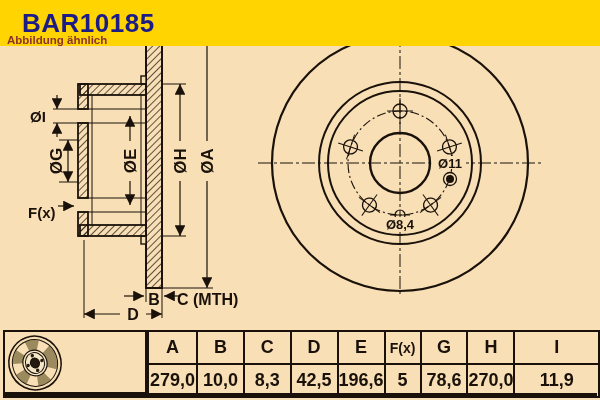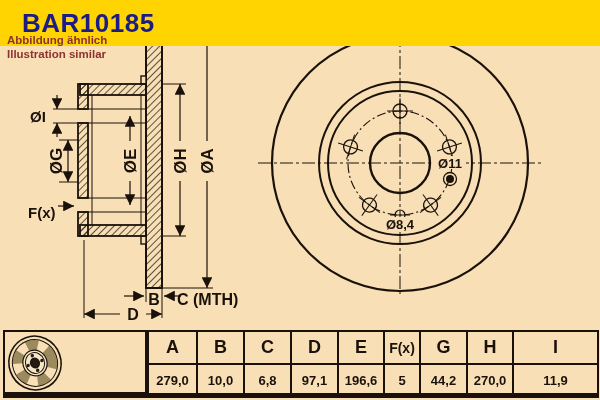--- a/index.html
+++ b/index.html
@@ -30,21 +30,21 @@
     position:absolute;left:147px;top:330px;z-index:2;
     border-collapse:collapse;table-layout:fixed;
     color:#1A120A;text-align:center;
   }
   .spec-table td{
     border:2px solid #1A120A;padding:0;height:31px;
     font-weight:bold;overflow:hidden;
   }
   .spec-table td.hdr{font-size:18px;}
   .spec-table td.hdr.small{font-size:14px;}
-  .spec-table td.val{font-size:13px;}
+  .spec-table td.val{font-size:18px;}
   .bottom-strip{
     position:absolute;left:3px;top:393px;width:594px;height:5px;
     background:#1A120A;z-index:4;
   }
 </style>
 </head>
 <body>
 
 <svg id="drawing" width="600" height="400" viewBox="0 0 600 400">
   <defs>
@@ -190,21 +190,20 @@
     <circle cx="0" cy="-7.8" r="1.7" fill="#241A10"></circle>
   </g>
 </svg>
 
 <div class="header">
   <span class="title">BAR10185</span>
 </div>
 
 <div class="note">
   <div>Abbildung ähnlich</div>
-  <div>Illustration similar</div>
 </div>
 
 <div class="icon-box"></div>
 
 <table class="spec-table">
   <colgroup>
     <col style="width:49px">
       <col style="width:47px">
       <col style="width:47px">
     <col style="width:47px">
@@ -222,24 +221,24 @@
       <td class="hdr">D</td>
       <td class="hdr">E</td>
       <td class="hdr small">F(x)</td>
       <td class="hdr">G</td>
       <td class="hdr">H</td>
       <td class="hdr">I</td>
     </tr>
     <tr>
       <td class="val">279,0</td>
       <td class="val">10,0</td>
-      <td class="val">6,8</td>
-      <td class="val">97,1</td>
+      <td class="val">8,3</td>
+      <td class="val">42,5</td>
       <td class="val">196,6</td>
       <td class="val">5</td>
-      <td class="val">44,2</td>
+      <td class="val">78,6</td>
       <td class="val">270,0</td>
       <td class="val">11,9</td>
     </tr>
   </tbody>
 </table>
 
 <div class="bottom-strip"></div>
 
 </body></html>

